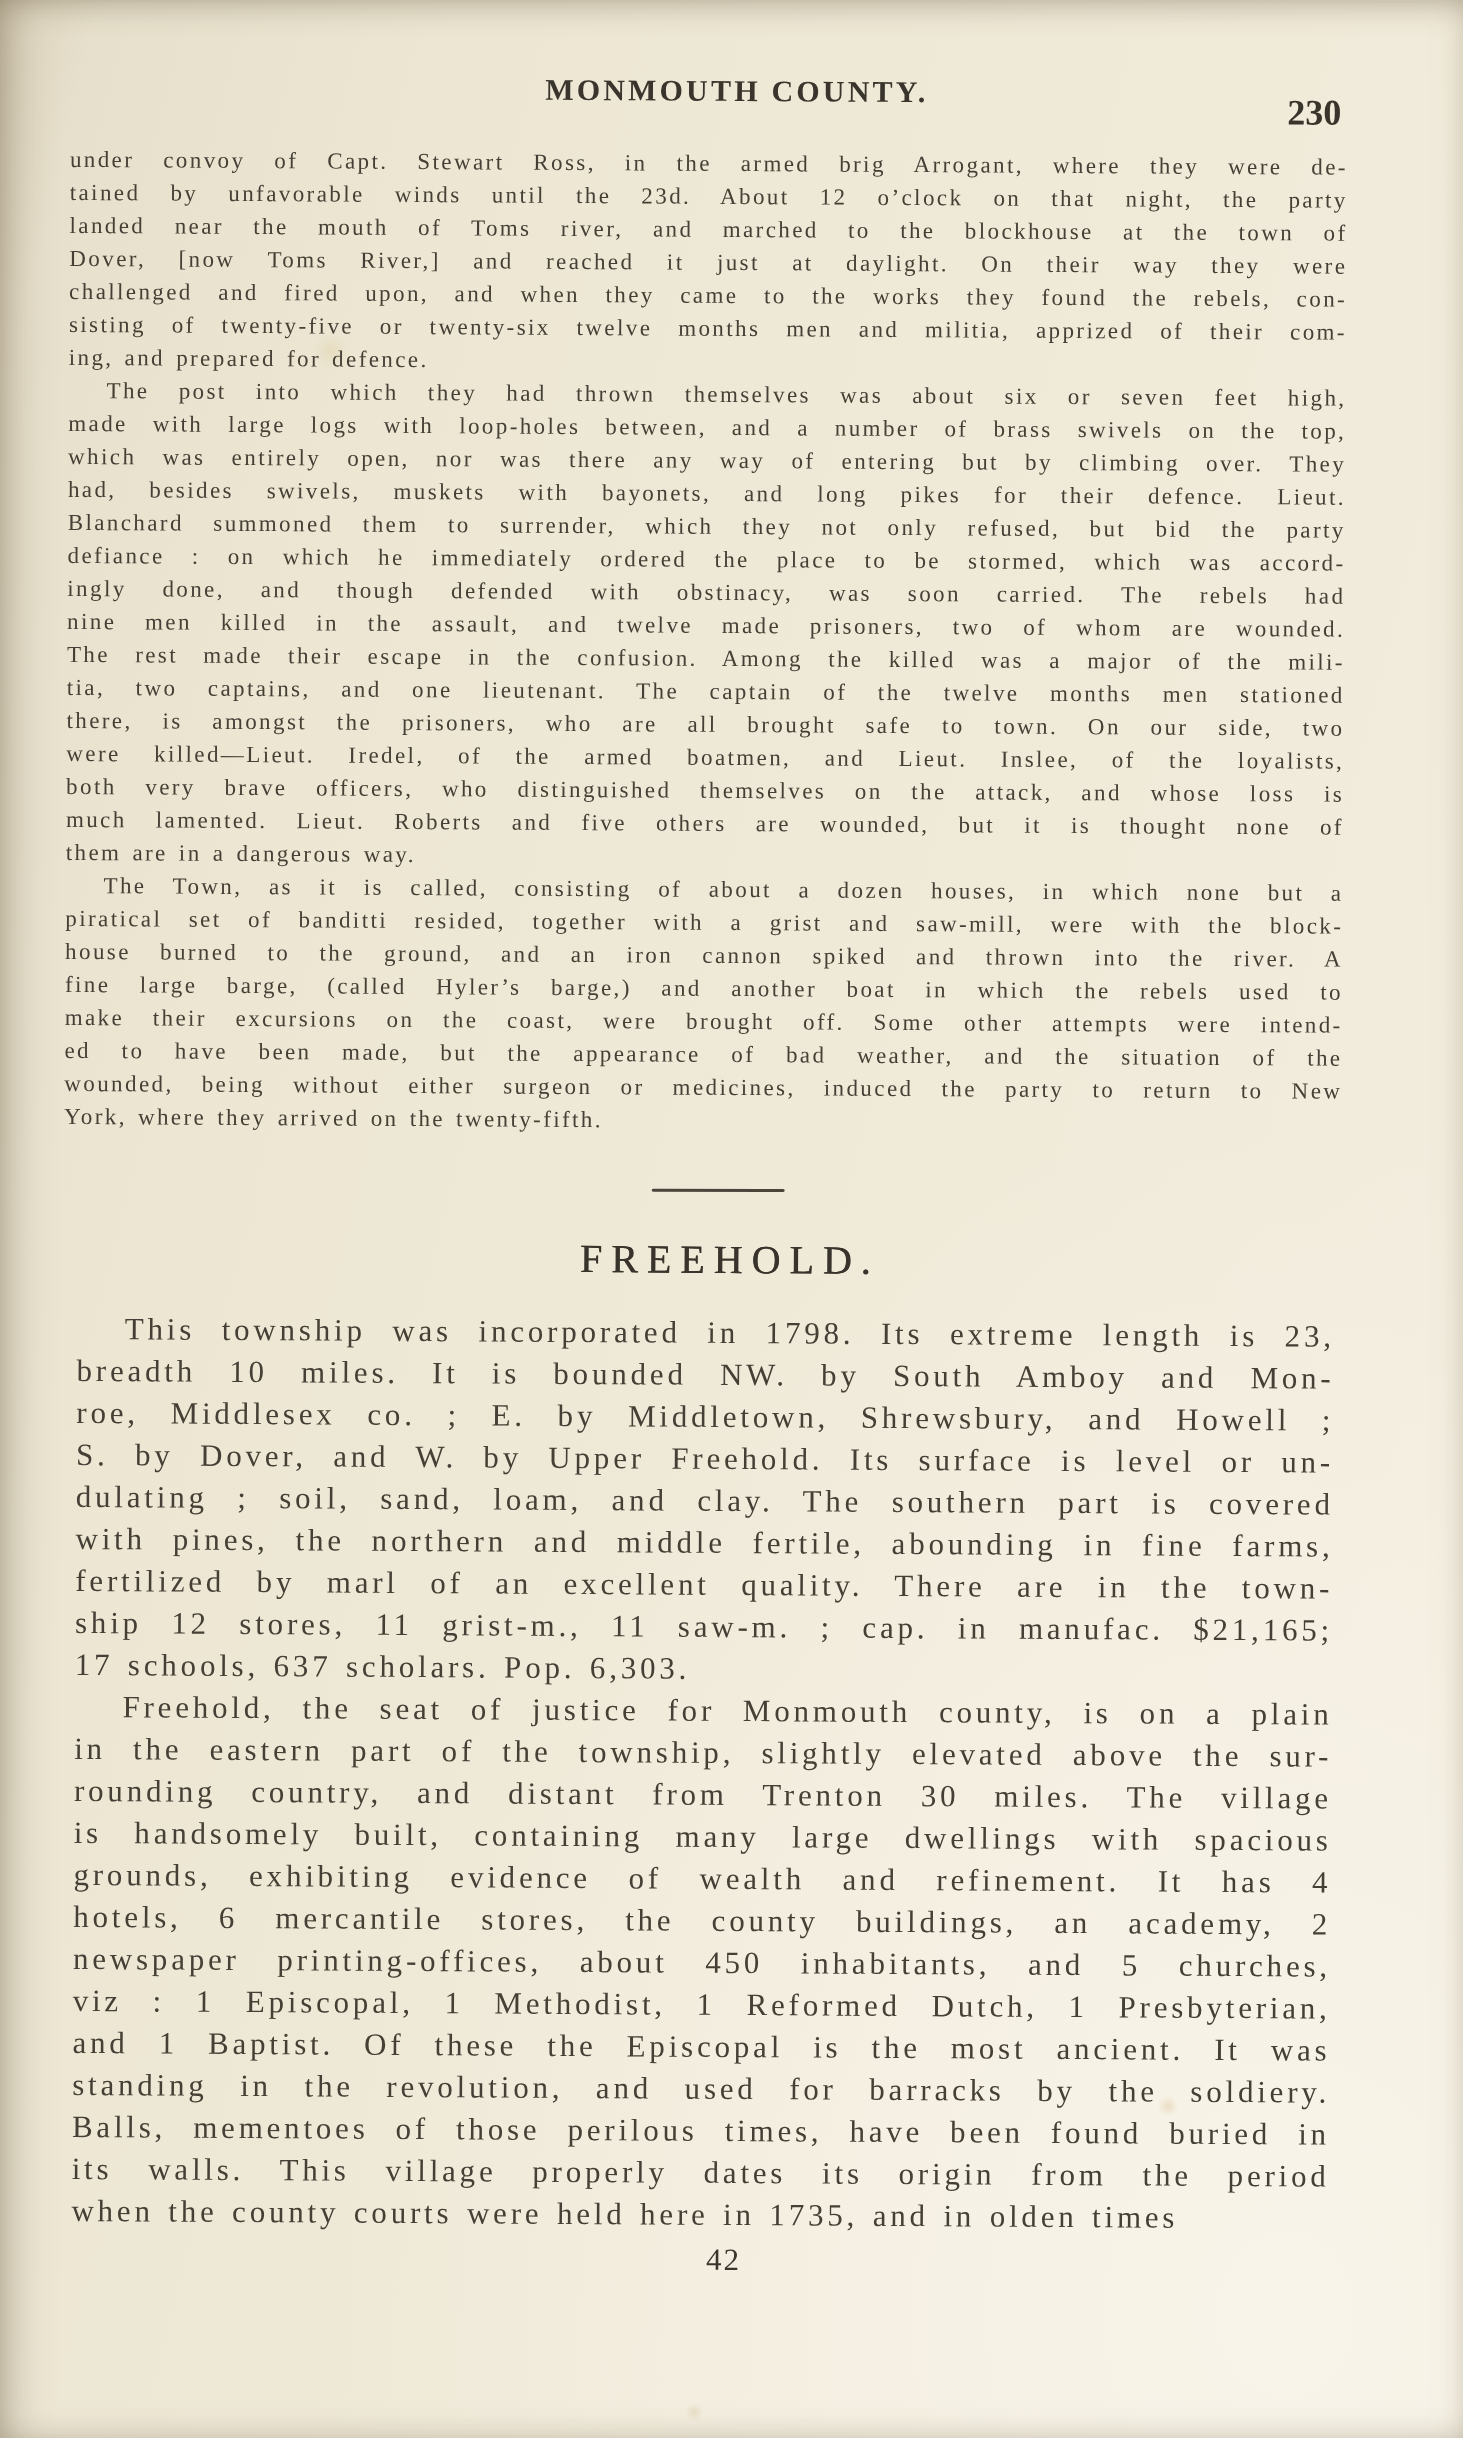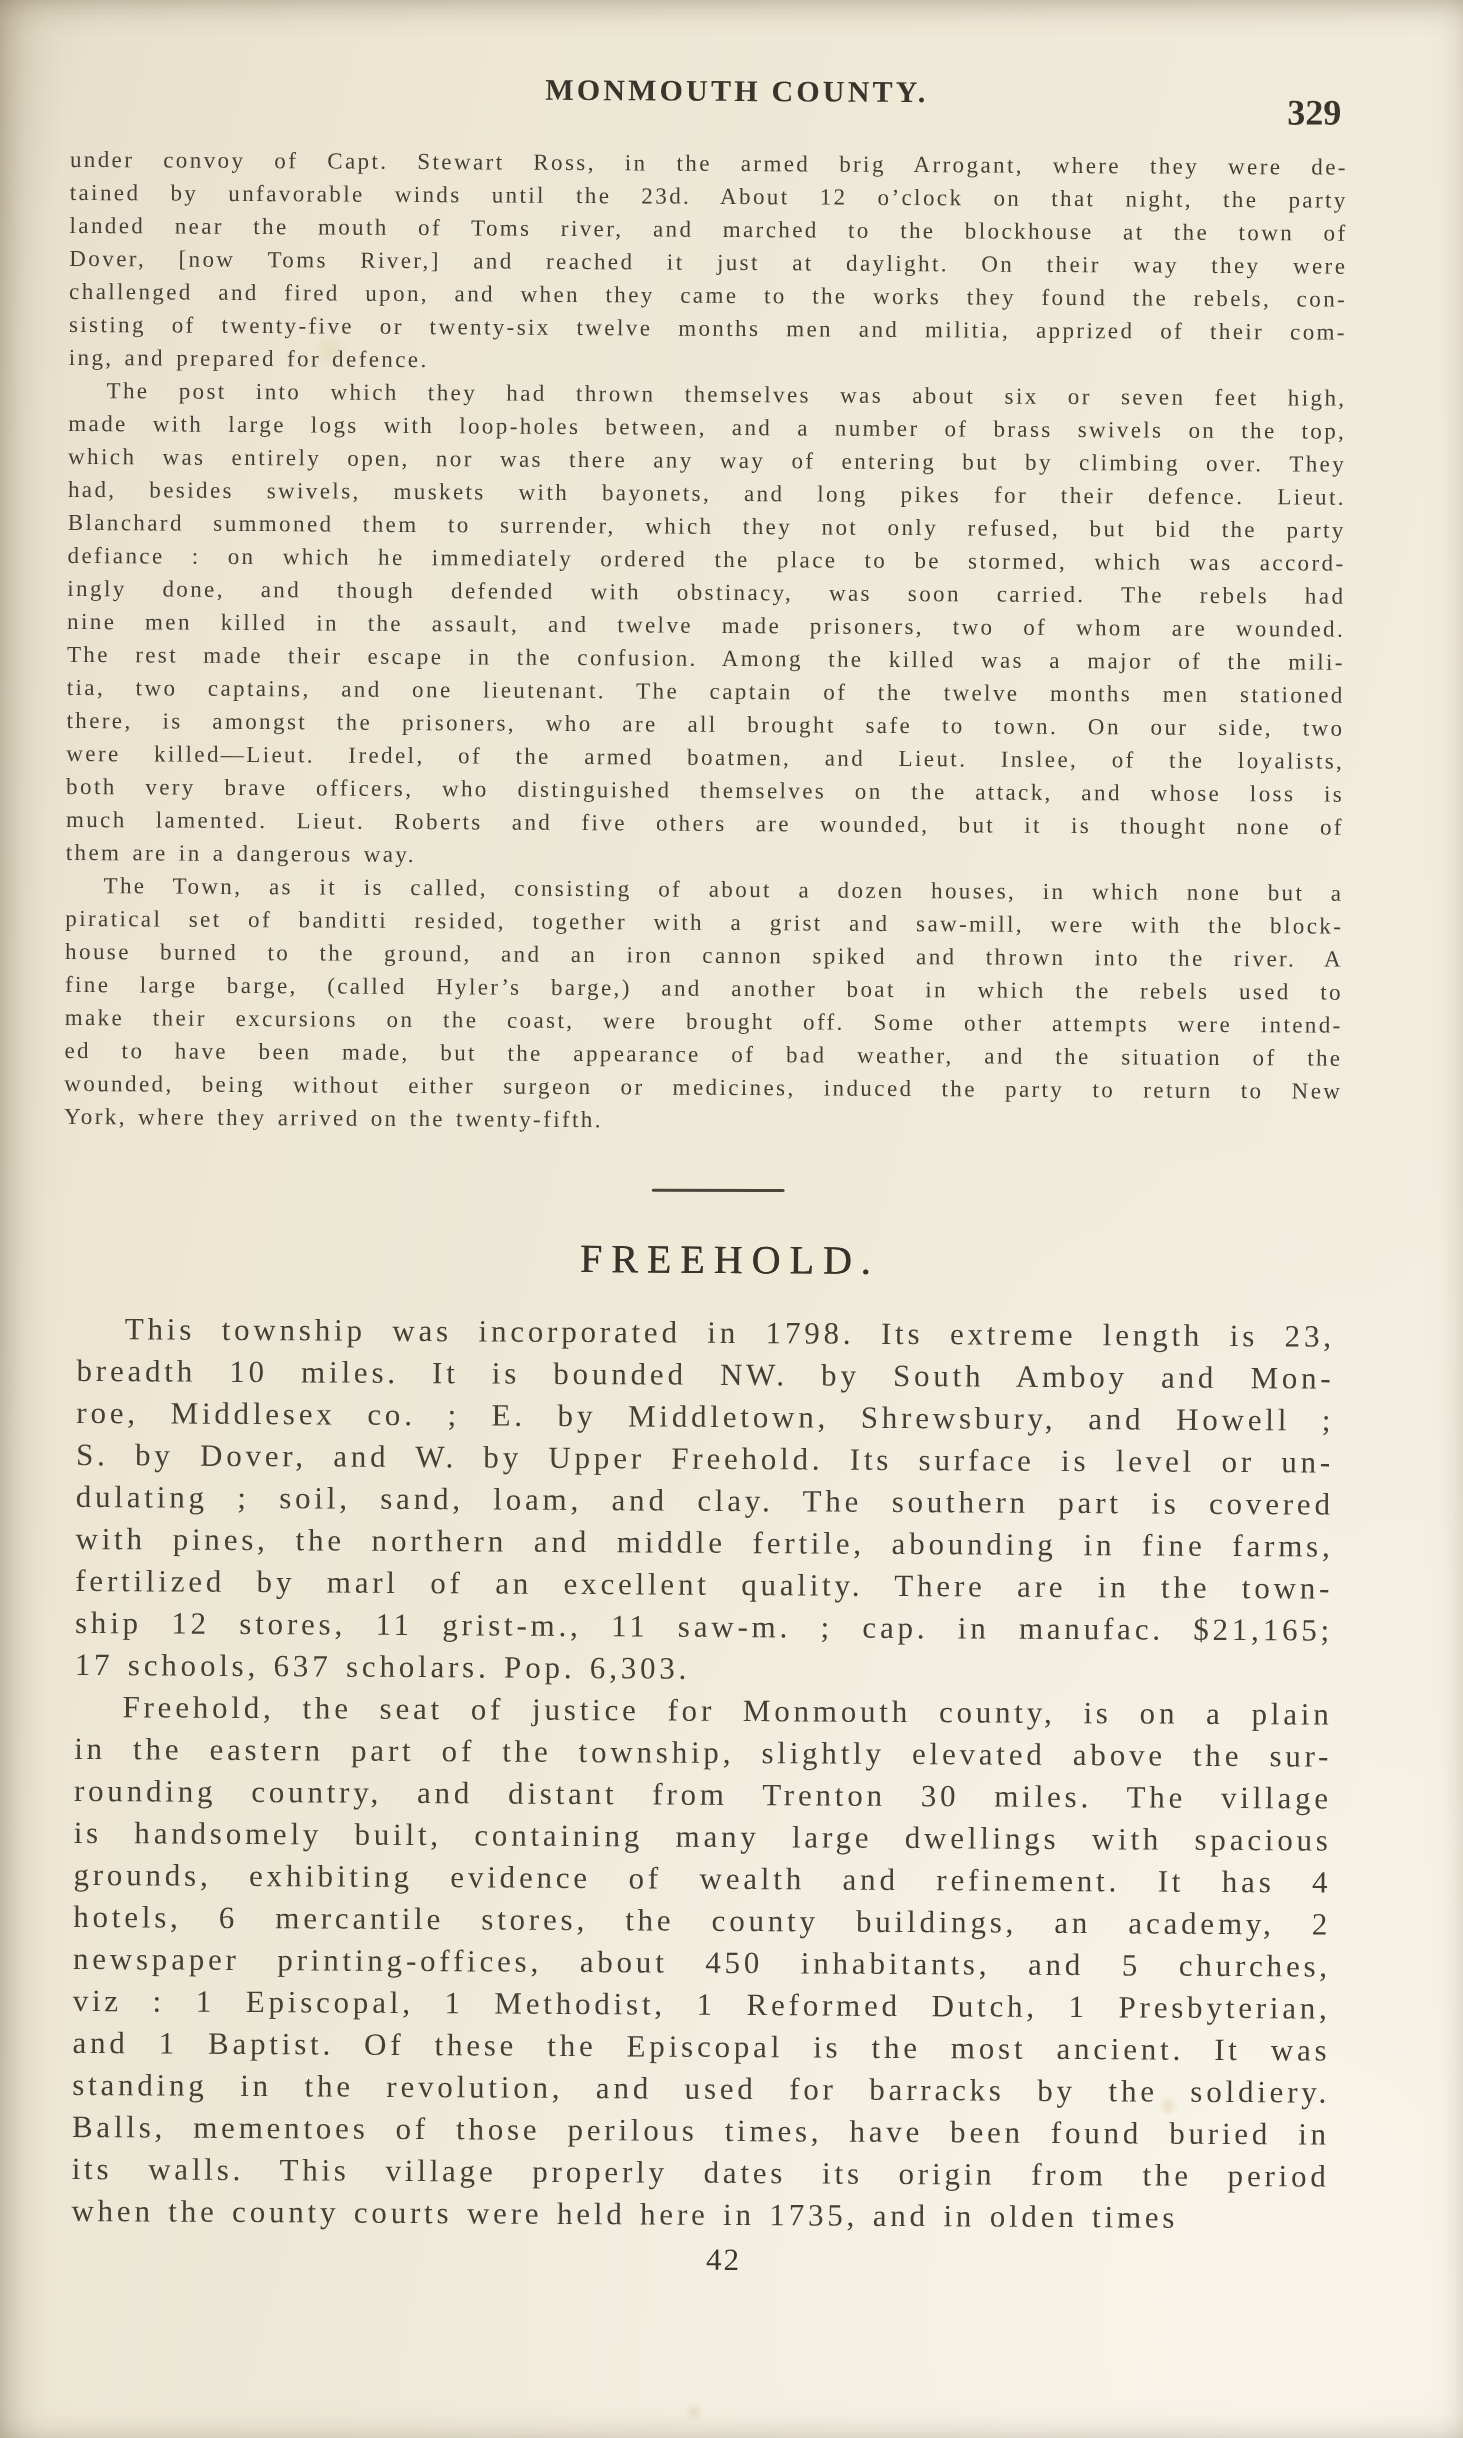--- a/index.html
+++ b/index.html
@@ -106,21 +106,21 @@
   }
 </style>
 </head>
 <body>
 
 <div class="page">
   <div class="tilt">
 
     <div class="running-title">MONMOUTH COUNTY.</div>
 
-    <div class="page-number">329</div>
+    <div class="page-number">230</div>
 
     <section class="sec1">
         <div class="para">
           <div class="line">under convoy of Capt. Stewart Ross, in the armed brig Arrogant, where they were de-</div>
           <div class="line">tained by unfavorable winds until the 23d.  About 12 o’clock on that night, the party</div>
           <div class="line">landed near the mouth of Toms river, and marched to the blockhouse at the town of</div>
           <div class="line">Dover, [now Toms River,] and reached it just at daylight.  On their way they were</div>
           <div class="line">challenged and fired upon, and when they came to the works they found the rebels, con-</div>
           <div class="line">sisting of twenty-five or twenty-six twelve months men and militia, apprized of their com-</div>
           <div class="line last">ing, and prepared for defence.</div>

